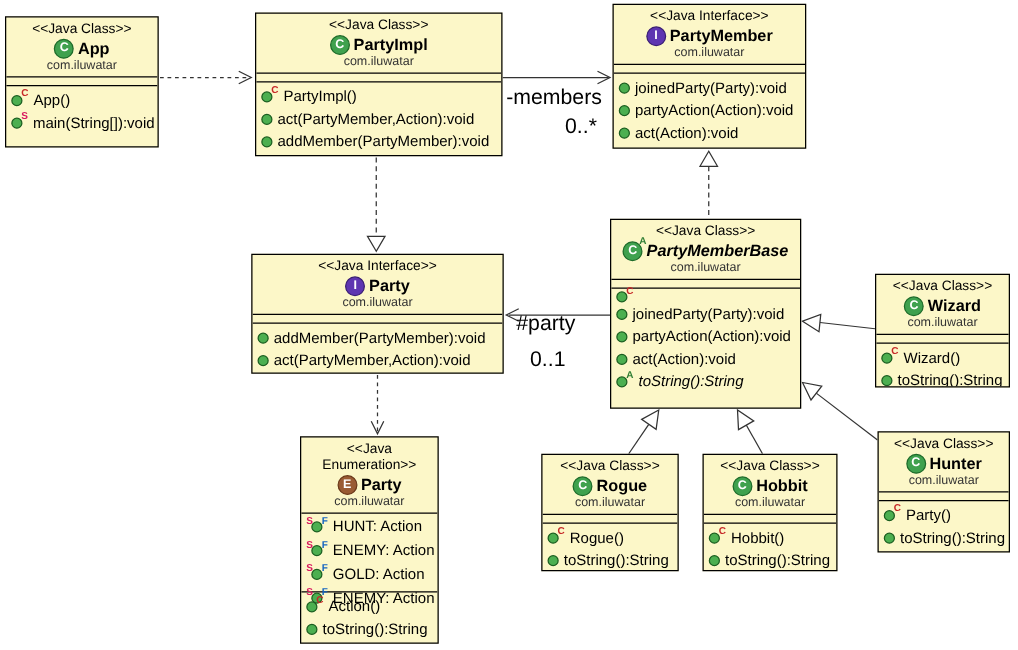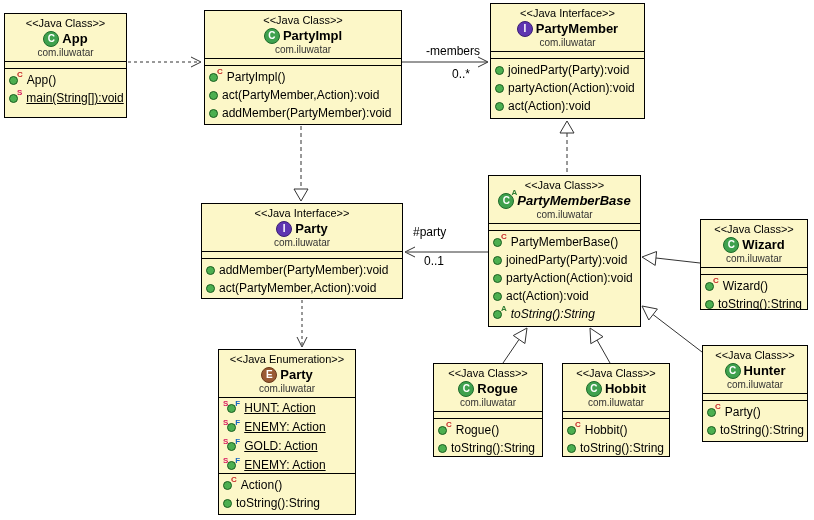--- a/index.html
+++ b/index.html
@@ -16,21 +16,21 @@
   .hdr { text-align:center; border-bottom:1px solid #000; padding:3px 2px 2px; }
   .stereo { font-size:11px; line-height:13px; color:#000; }
   .cname { font-size:13px; font-weight:bold; line-height:17px;
            display:flex; justify-content:center; align-items:center; gap:3px; }
   .pkg { font-size:10px; line-height:12px; color:#333; }
   .fields { border-bottom:1px solid #000; min-height:4px; padding:1px 0; }
   .methods { flex:1; padding:2px 0; }
   .member { display:flex; align-items:center; gap:4px; padding:0 4px;
             font-size:12px; line-height:18px; white-space:nowrap; color:#000; }
   .fields .member { line-height:19px; }
-  .mlabel.u { text-decoration:underline; }
+  .mlabel.u { }
   .mlabel.it { font-style:italic; }
   .it { font-style:italic; }
   
   .ticon { width:14px; height:14px; border-radius:50%; color:#fff; flex:0 0 auto;
            font-size:10px; font-weight:bold; line-height:14px; text-align:center;
            display:inline-block; position:relative; }
   .ticon.class { background:#3FA14E; border:1px solid #1E6B2A; }
   .ticon.iface { background:#5E35B1; border:1px solid #3A1F73; }
   .ticon.enum  { background:#9A5B33; border:1px solid #6B3A1B; }
   .ticon .amark { position:absolute; top:-5px; right:-4px; font-size:8px;
@@ -39,21 +39,21 @@
   .micon { position:relative; display:inline-flex; align-items:center; flex:0 0 auto; }
   .dot { width:7px; height:7px; border-radius:50%; background:#4CAF50;
          border:1px solid #1B5E20; display:inline-block; }
   .sup, .presup { font-size:8px; font-weight:bold; position:relative; line-height:8px; }
   .sup { top:-5px; margin-left:-1px; }
   .presup { top:-5px; margin-right:-1px; }
   .sup.c { color:#C62828; }
   .sup.s, .presup.s { color:#D81B60; }
   .sup.f { color:#1565C0; }
   .sup.a { color:#2E7D32; }
-  .edge-label { position:absolute; z-index:2; font-size:12px; color:#000; white-space:nowrap; }
+  .edge-label { position:absolute; z-index:2; font-size:17px; color:#000; white-space:nowrap;margin-top:24px; }
 </style>
 </head>
 <body>
 
 <div class="canvas">
 
   <svg class="edges" width="814" height="520">
     <g stroke="#333" fill="none">
       <line x1="128" y1="62" x2="200" y2="62" stroke-dasharray="3,3"></line>
       <polyline points="191,57 201,62 191,67"></polyline>
@@ -229,21 +229,20 @@
       </div>
       <div class="pkg">com.iluwatar</div>
     </div>
     <div class="fields"></div>
     <div class="methods">
       <div class="member">
         <span class="micon">
             <span class="dot"></span>
             <span class="sup c">C</span>
           </span>
-        <span class="mlabel">PartyMemberBase()</span>
       </div>
       <div class="member">
         <span class="micon">
             <span class="dot"></span>
           </span>
         <span class="mlabel">joinedParty(Party):void</span>
       </div>
       <div class="member">
         <span class="micon">
             <span class="dot"></span>
@@ -259,21 +258,21 @@
       <div class="member">
         <span class="micon">
             <span class="dot"></span>
             <span class="sup a">A</span>
           </span>
         <span class="mlabel it">toString():String</span>
       </div>
     </div>
   </div>
 
-  <div class="uml-box" style="left:218px; top:349px; width:138px; height:166px;">
+  <div class="uml-box" style="left:240px; top:349px; width:111px; height:166px;">
     <div class="hdr">
       <div class="stereo">&lt;&lt;Java Enumeration&gt;&gt;</div>
       <div class="cname">
         <span class="ticon enum"><span>E</span></span>
         <span>Party</span>
       </div>
       <div class="pkg">com.iluwatar</div>
     </div>
     <div class="fields">
       <div class="member">

